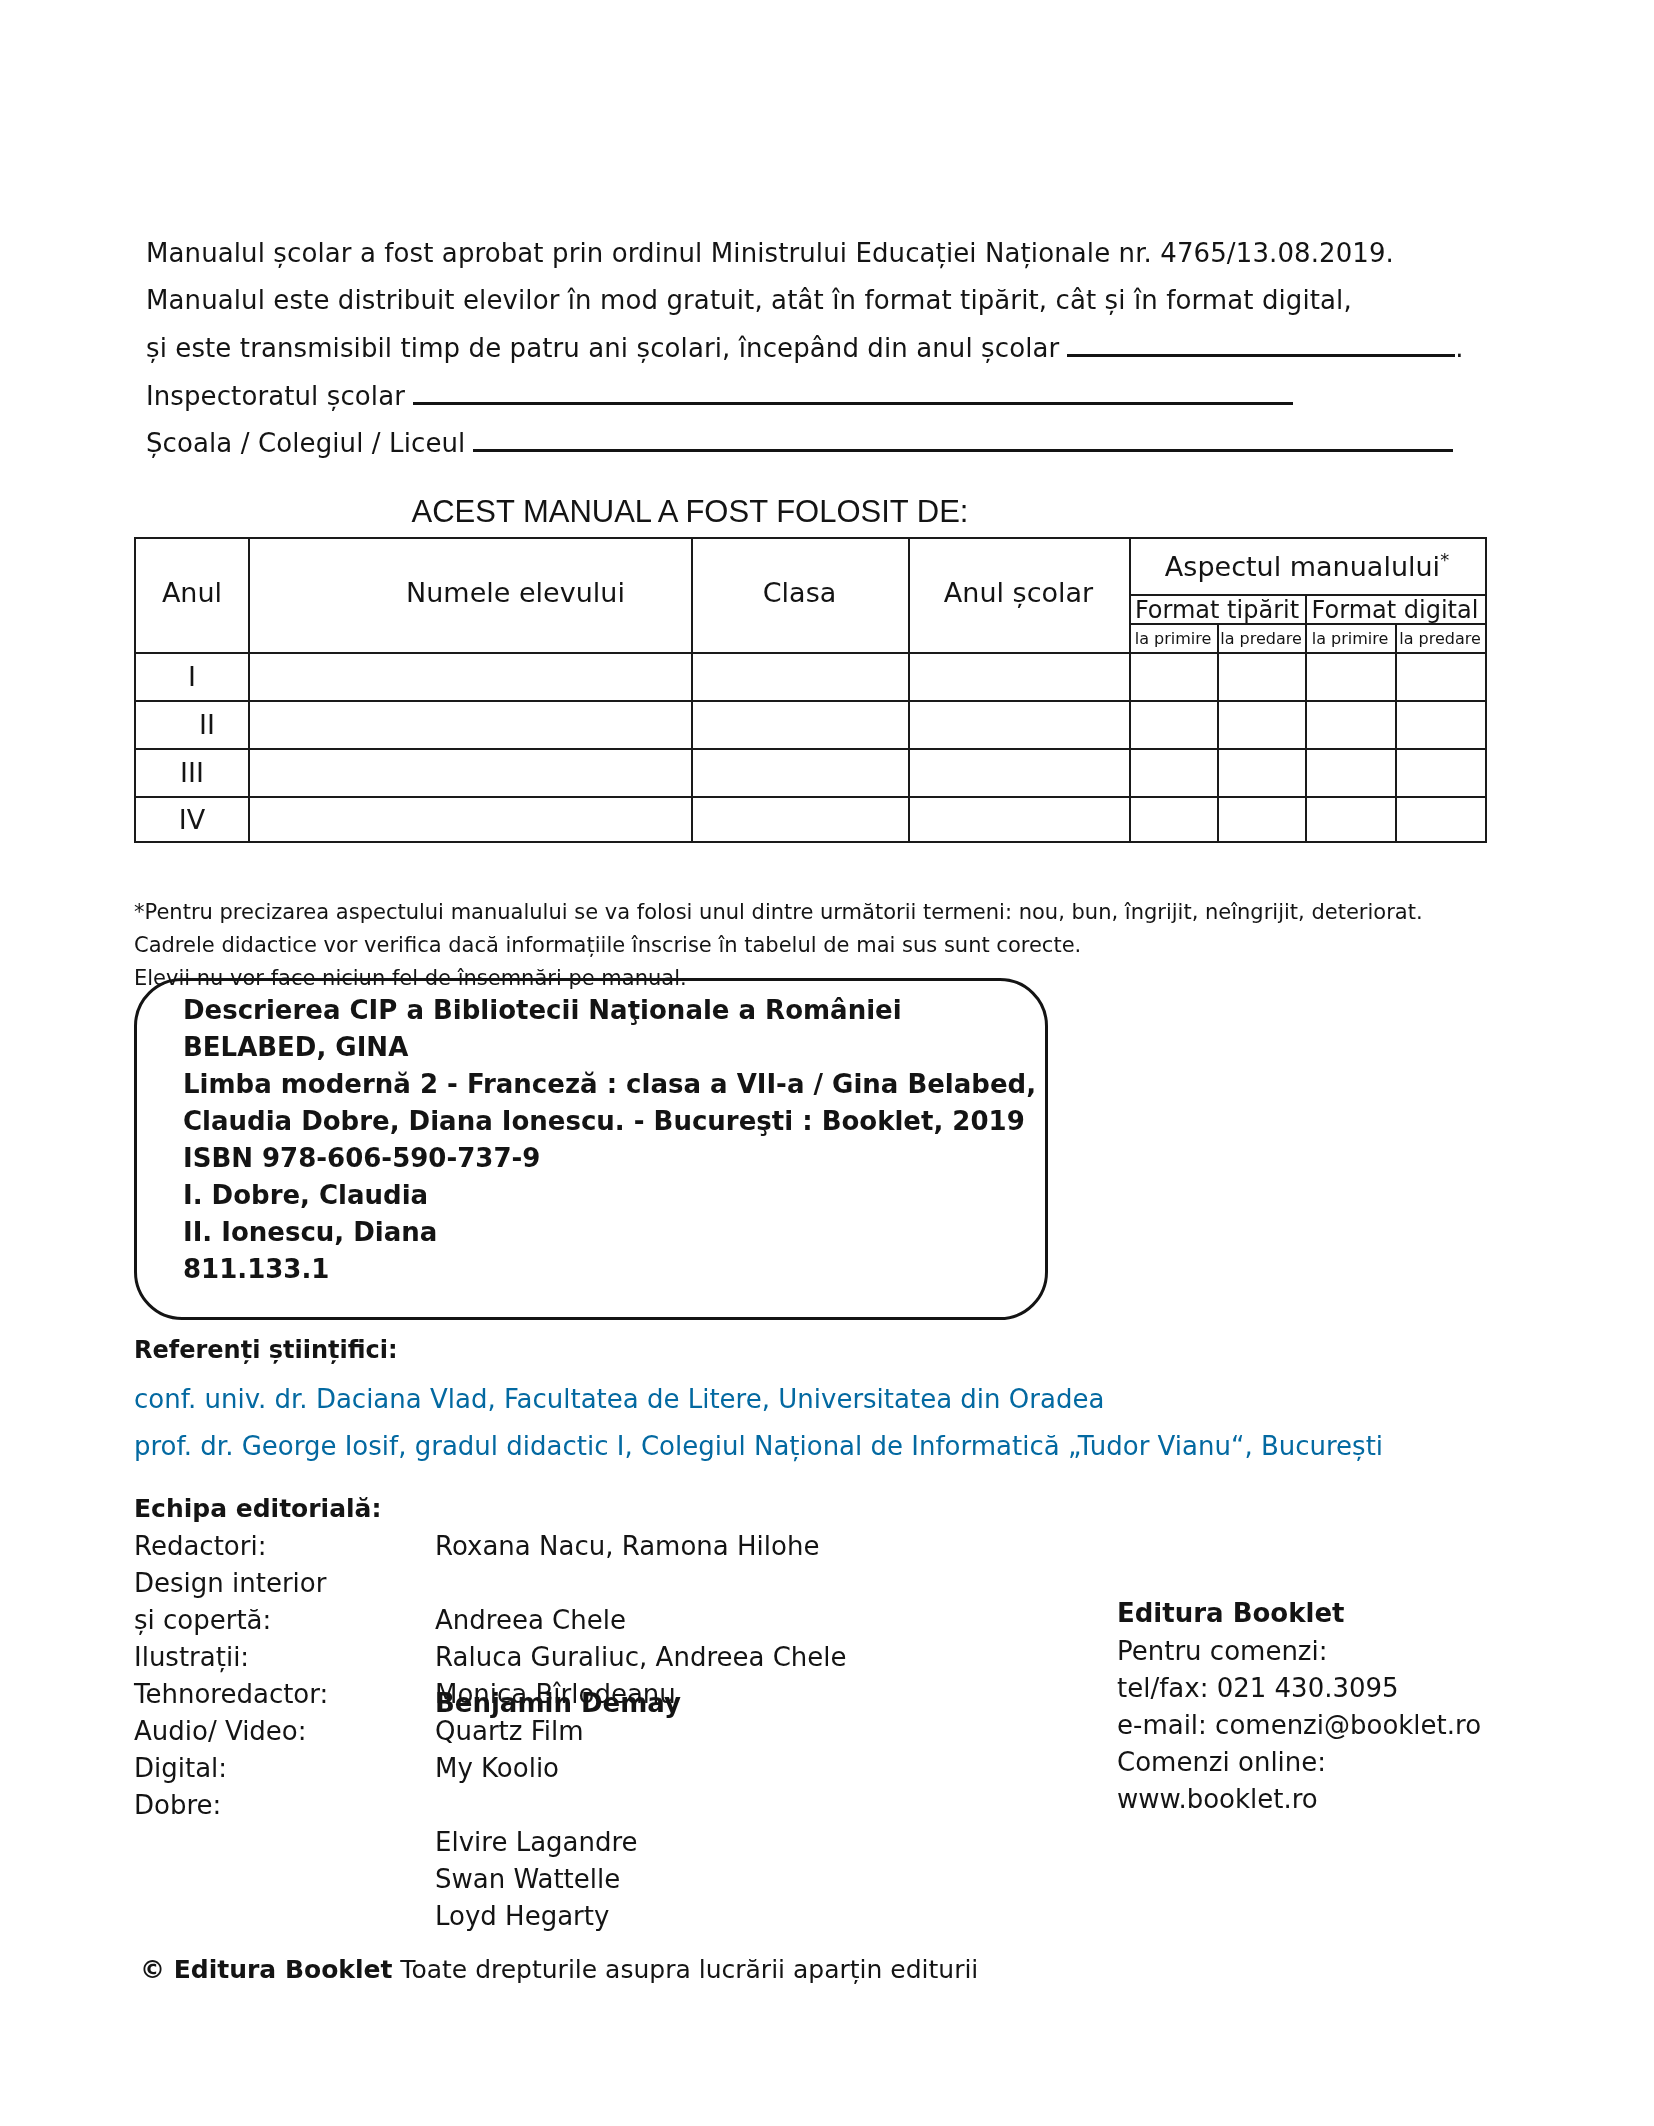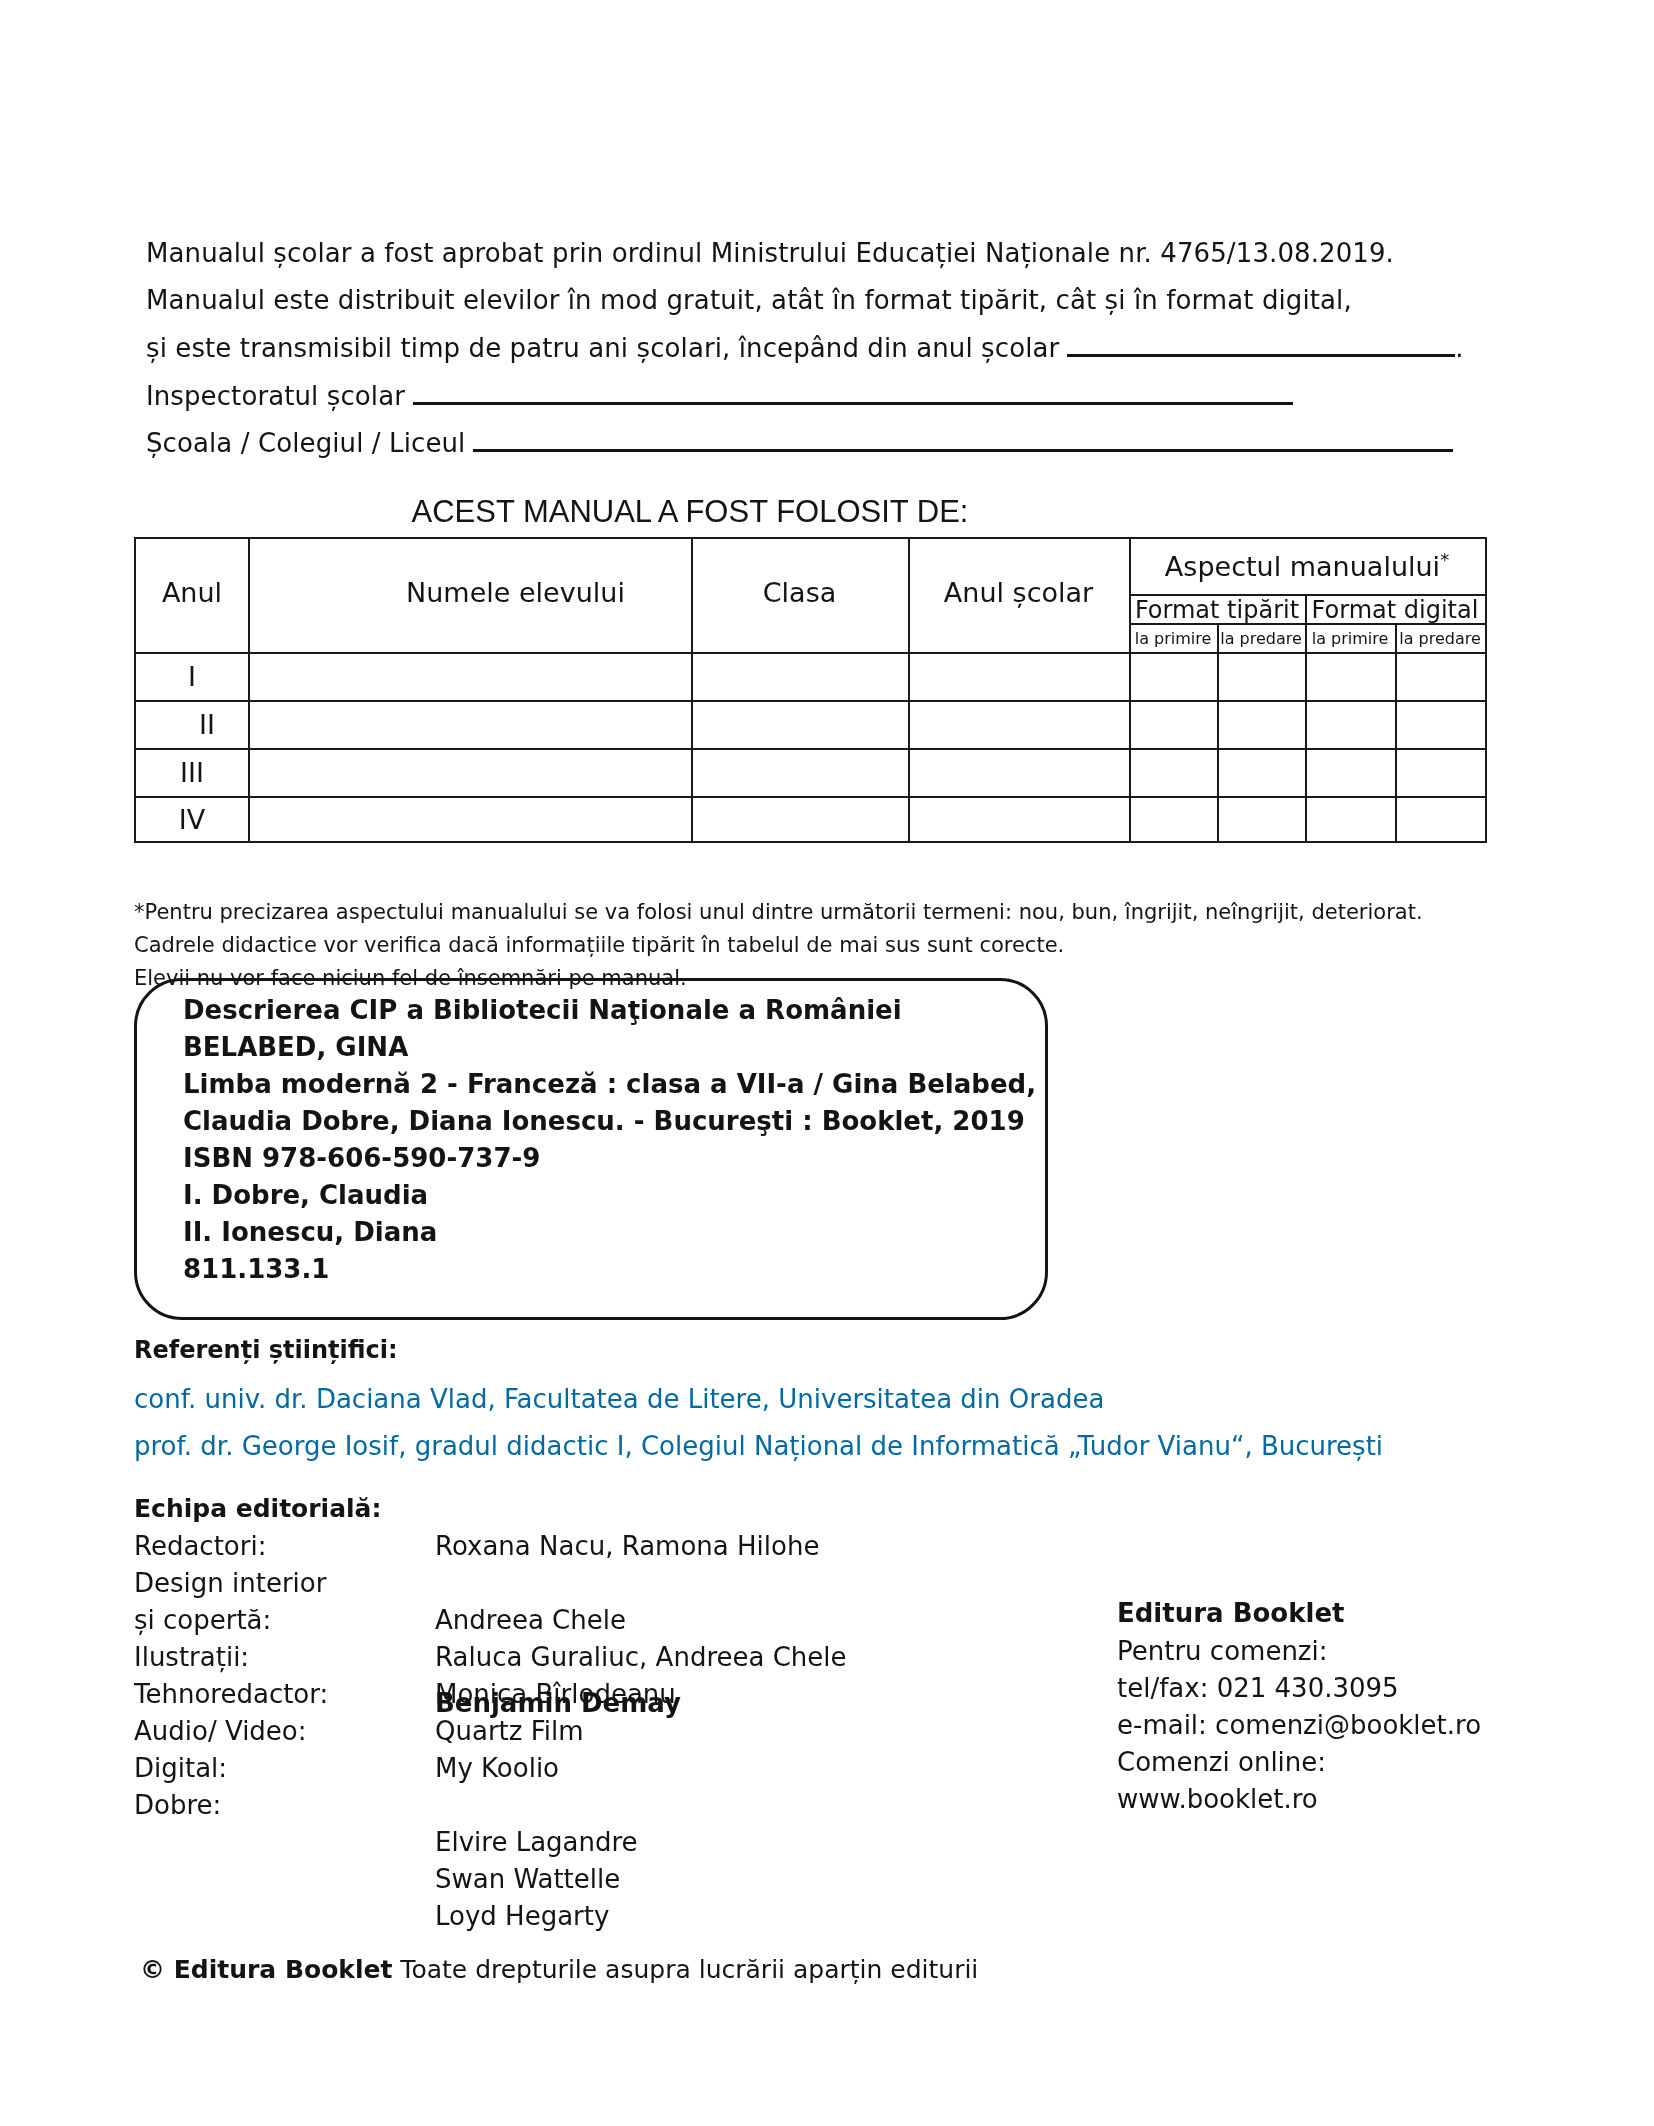--- a/index.html
+++ b/index.html
@@ -90,21 +90,21 @@
   <div class="cell-txt" style="left:0; width:112px; top:218px;">III</div>
   <div class="cell-txt" style="left:0; width:112px; top:265px;">IV</div>
 
   <div class="cell-txt" style="left:112px; width:443px; top:122px;"></div>
   <div class="cell-txt" style="left:112px; width:443px; top:170px;"></div>
   <div class="cell-txt" style="left:112px; width:443px; top:218px;"></div>
   <div class="cell-txt" style="left:112px; width:443px; top:265px;"></div>
 </div>
 
 <div class="abs note" style="top:858px;">*Pentru precizarea aspectului manualului se va folosi unul dintre următorii termeni: nou, bun, îngrijit, neîngrijit, deteriorat.</div>
-<div class="abs note" style="top:891px;">Cadrele didactice vor verifica dacă informațiile tipărit în tabelul de mai sus sunt corecte.</div>
+<div class="abs note" style="top:891px;">Cadrele didactice vor verifica dacă informațiile înscrise în tabelul de mai sus sunt corecte.</div>
 <div class="abs note" style="top:924px;">Elevii nu vor face niciun fel de însemnări pe manual.</div>
 
 <div class="cip"></div>
 <div class="abs cip-line" style="top:995px;">Descrierea CIP a Bibliotecii Naţionale a României</div>
 <div class="abs cip-line" style="top:1032px;">BELABED, GINA</div>
 <div class="abs cip-line" style="top:1069px;">Limba modernă 2 - Franceză : clasa a VII-a / Gina Belabed,</div>
 <div class="abs cip-line" style="top:1106px;">Claudia Dobre, Diana Ionescu. - Bucureşti : Booklet, 2019</div>
 <div class="abs cip-line" style="top:1143px;">ISBN 978-606-590-737-9</div>
 <div class="abs cip-line" style="top:1180px;">I. Dobre, Claudia</div>
 <div class="abs cip-line" style="top:1217px;">II. Ionescu, Diana</div>

